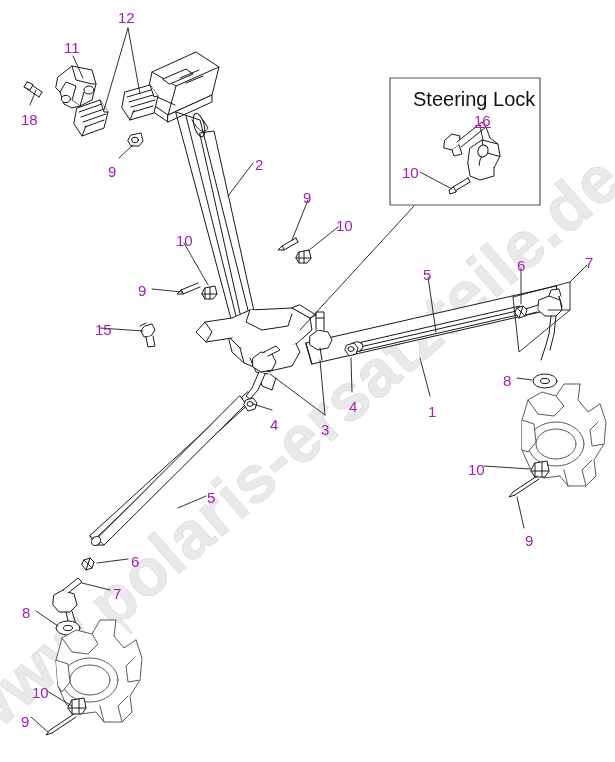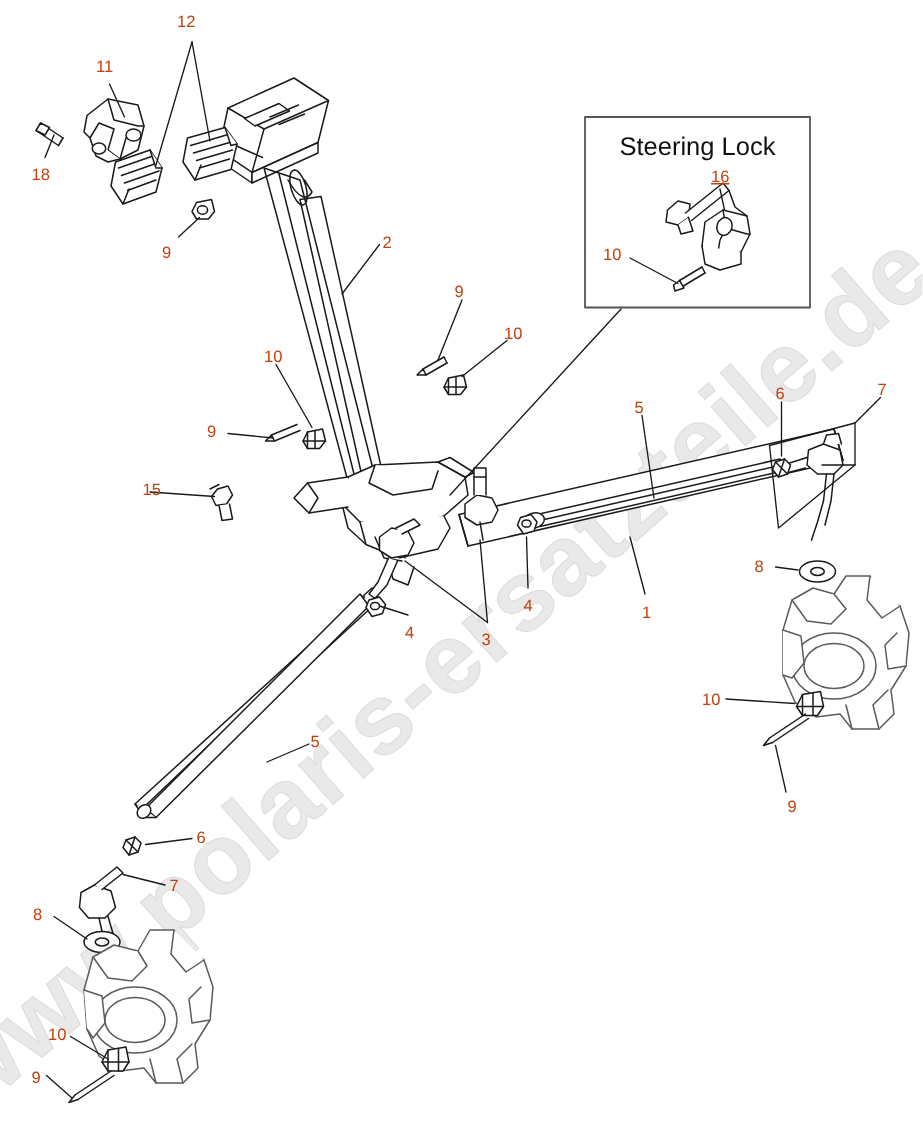--- a/index.html
+++ b/index.html
@@ -22,37 +22,37 @@
     stroke:#dedede;
     stroke-width:0.8;
     font-size:66px;
     letter-spacing:1px;
   }
 
   
   .callout{
     position:absolute;
     font-family:"Liberation Sans", sans-serif;
-    font-size:11px;
-    color:#c2410c;
+    font-size:15px;
+    color:#a21caf;
     line-height:1;
     white-space:nowrap;
     user-select:none;
   }
   .copyright{
     position:absolute;
     font-family:"Liberation Sans", sans-serif;
     font-size:13.5px;
     color:#1a1a1a;
     white-space:nowrap;
   }
   .inset-title{
     position:absolute;
     font-family:"Liberation Sans", sans-serif;
-    font-size:17px;
+    font-size:20px;
     color:#111;
     white-space:nowrap;
   }
 </style>
 </head>
 <body>
 
 <div id="diagram-root">
 
   <div class="layer">

